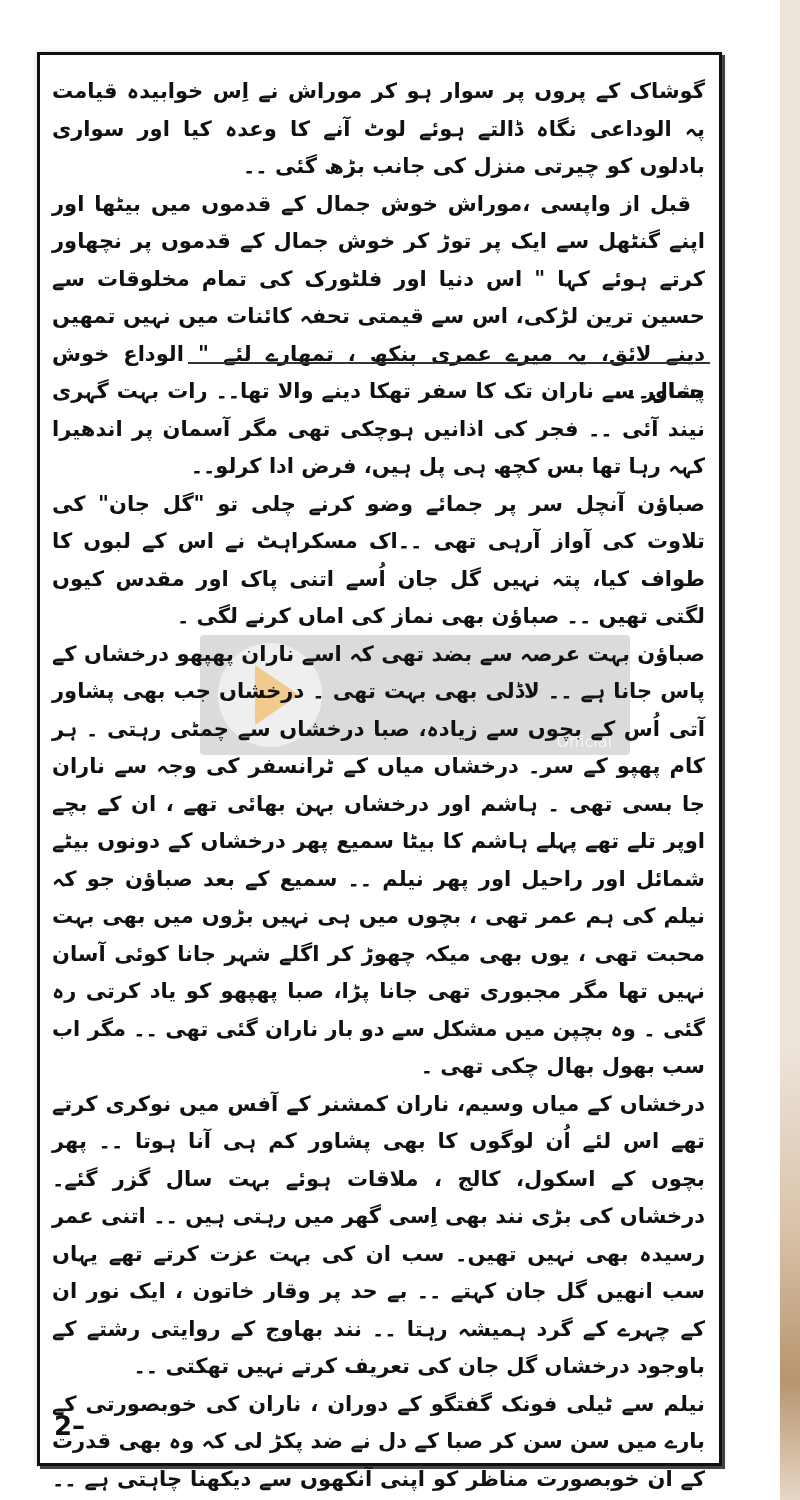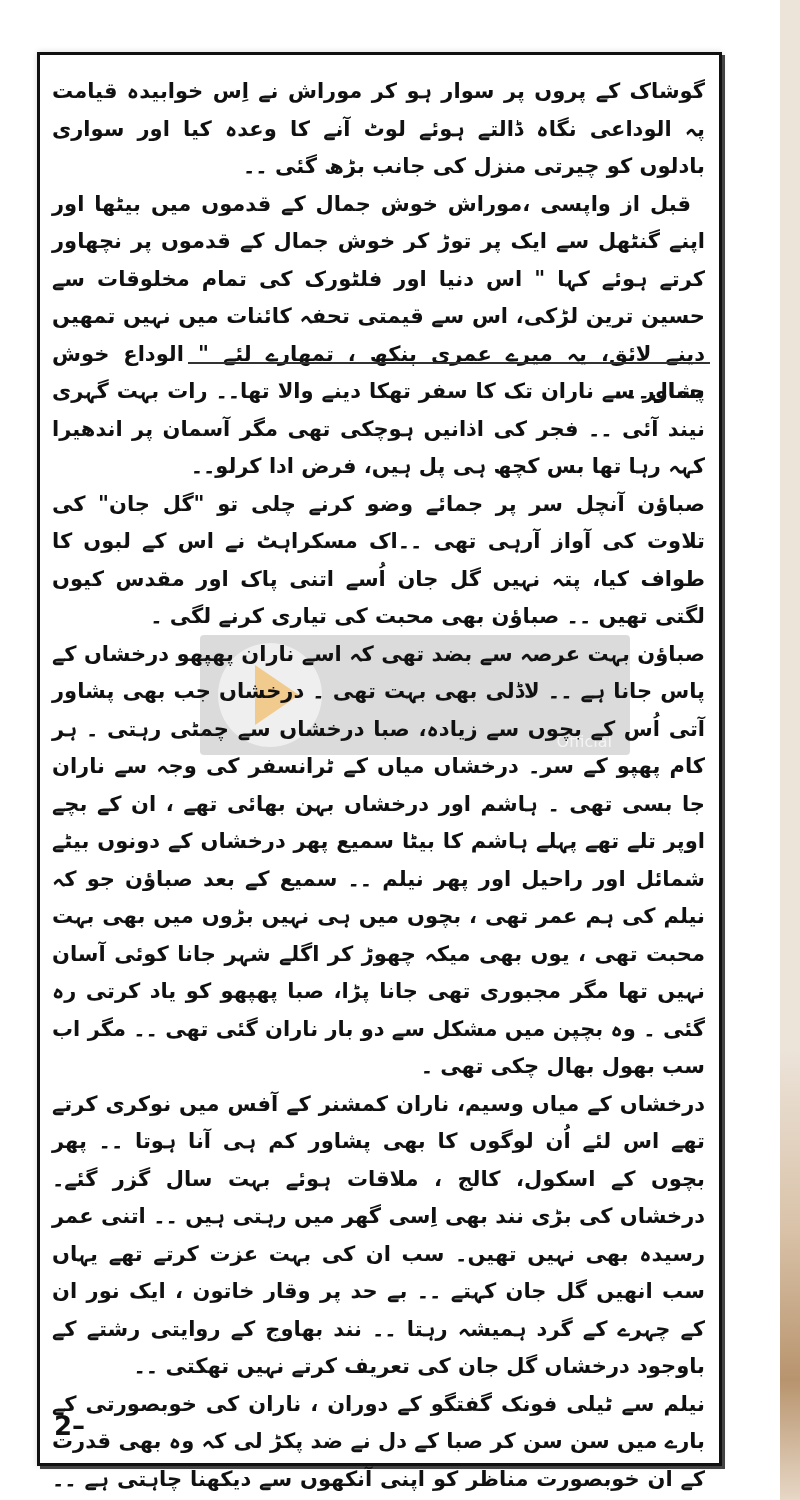--- a/index.html
+++ b/index.html
@@ -139,20 +139,20 @@
   <div class="separator"></div>
 
   <div class="watermark">
     <div class="wm-circle"></div>
     <div class="wm-play"></div>
     <div class="wm-sub">Official</div>
   </div>
 
   <div class="text-block block-b">
     <p class="para">پشاور سے ناران تک کا سفر تھکا دینے والا تھا۔۔ رات بہت گہری نیند آئی ۔۔ فجر کی اذانیں ہوچکی تھی مگر آسمان پر اندھیرا کہہ رہا تھا بس کچھ ہی پل ہیں، فرض ادا کرلو۔۔</p>
-    <p class="para">صباؤن آنچل سر پر جمائے وضو کرنے چلی تو "گل جان" کی تلاوت کی آواز آرہی تھی ۔۔اک مسکراہٹ نے اس کے لبوں کا طواف کیا، پتہ نہیں گل جان اُسے اتنی پاک اور مقدس کیوں لگتی تھیں ۔۔ صباؤن بھی محبت کی تیاری کرنے لگی ۔</p>
+    <p class="para">صباؤن آنچل سر پر جمائے وضو کرنے چلی تو "گل جان" کی تلاوت کی آواز آرہی تھی ۔۔اک مسکراہٹ نے اس کے لبوں کا طواف کیا، پتہ نہیں گل جان اُسے اتنی پاک اور مقدس کیوں لگتی تھیں ۔۔ صباؤن بھی نماز کی اماں کرنے لگی ۔</p>
     <p class="para">صباؤن بہت عرصہ سے بضد تھی کہ اسے ناران پھپھو درخشاں کے پاس جانا ہے ۔۔ لاڈلی بھی بہت تھی ۔ درخشاں جب بھی پشاور آتی اُس کے بچوں سے زیادہ، صبا درخشاں سے چمٹی رہتی ۔ ہر کام پھپو کے سر۔ درخشاں میاں کے ٹرانسفر کی وجہ سے ناران جا بسی تھی ۔ ہاشم اور درخشاں بہن بھائی تھے ، ان کے بچے اوپر تلے تھے پہلے ہاشم کا بیٹا سمیع پھر درخشاں کے دونوں بیٹے شمائل اور راحیل اور پھر نیلم ۔۔ سمیع کے بعد صباؤن جو کہ نیلم کی ہم عمر تھی ، بچوں میں ہی نہیں بڑوں میں بھی بہت محبت تھی ، یوں بھی میکہ چھوڑ کر اگلے شہر جانا کوئی آسان نہیں تھا مگر مجبوری تھی جانا پڑا، صبا پھپھو کو یاد کرتی رہ گئی ۔ وہ بچپن میں مشکل سے دو بار ناران گئی تھی ۔۔ مگر اب سب بھول بھال چکی تھی ۔</p>
     <p class="para">درخشاں کے میاں وسیم، ناران کمشنر کے آفس میں نوکری کرتے تھے اس لئے اُن لوگوں کا بھی پشاور کم ہی آنا ہوتا ۔۔ پھر بچوں کے اسکول، کالج ، ملاقات ہوئے بہت سال گزر گئے۔ درخشاں کی بڑی نند بھی اِسی گھر میں رہتی ہیں ۔۔ اتنی عمر رسیدہ بھی نہیں تھیں۔ سب ان کی بہت عزت کرتے تھے یہاں سب انھیں گل جان کہتے ۔۔ بے حد پر وقار خاتون ، ایک نور ان کے چہرے کے گرد ہمیشہ رہتا ۔۔ نند بھاوج کے روایتی رشتے کے باوجود درخشاں گل جان کی تعریف کرتے نہیں تھکتی ۔۔</p>
     <p class="para">نیلم سے ٹیلی فونک گفتگو کے دوران ، ناران کی خوبصورتی کے بارے میں سن سن کر صبا کے دل نے ضد پکڑ لی کہ وہ بھی قدرت کے ان خوبصورت مناظر کو اپنی آنکھوں سے دیکھنا چاہتی ہے ۔۔ اور پھر اماں ابا سال بعد چکر لگا آتے ہیں بچوں کو ملے بہت وقت ہوگیا۔صبا اکلوتی اور لاڈلی بیٹی تھی۔۔ سمیع کی بھی یونیورسٹی ،امتحانات کے بعد بند تھی تو یوں بالآخر ہاشم صاحب نے منظوری دے دی اور ان سب کا ناران جانے کا پروگرام</p>
   </div>
 
   <div class="page-number">2–</div>
 </div>
 
 </body></html>

